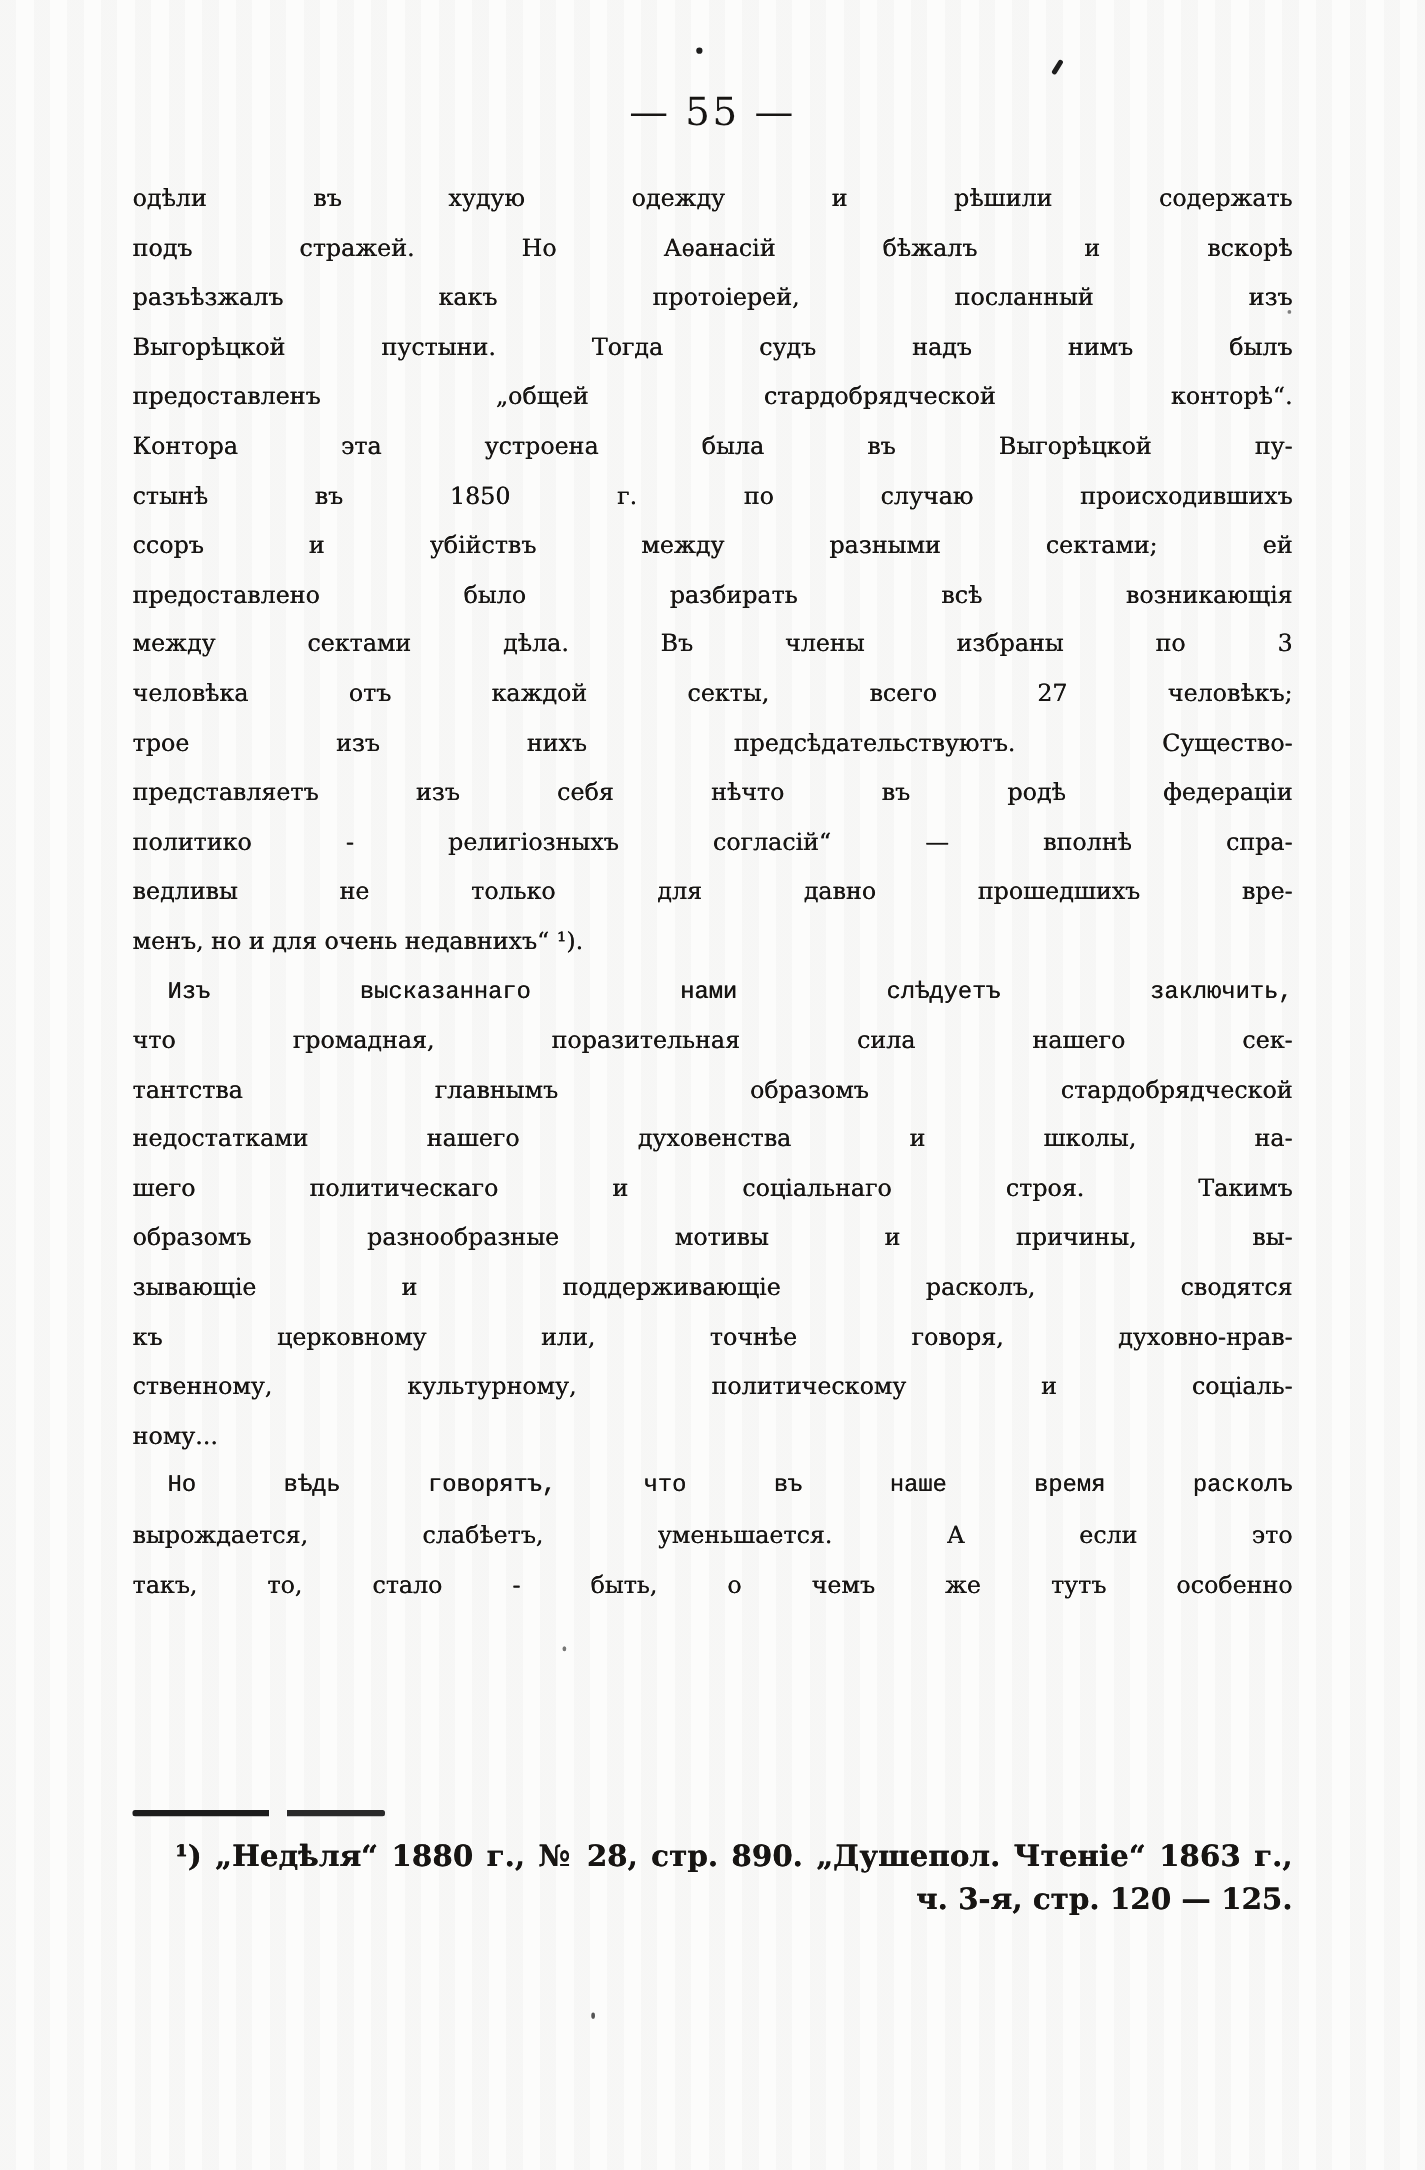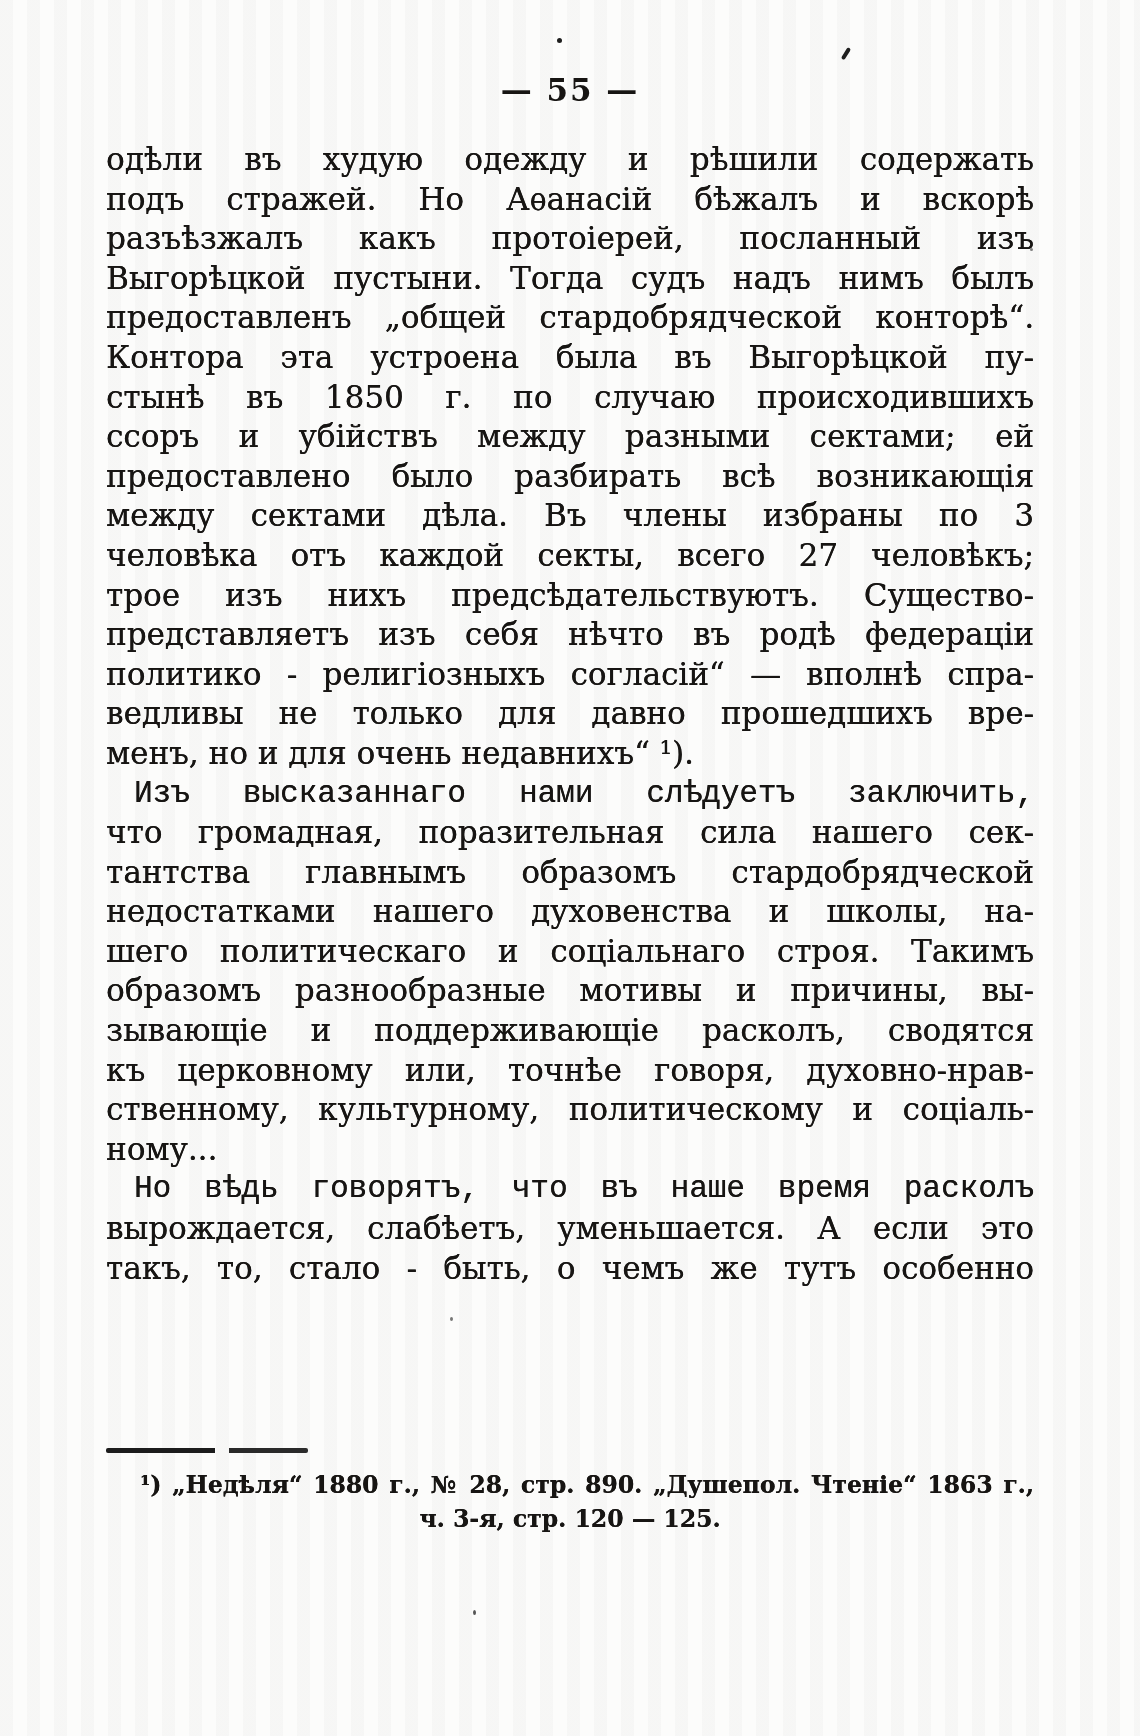--- a/index.html
+++ b/index.html
@@ -15,33 +15,33 @@
     font-family: "DejaVu Serif", "Liberation Serif", serif;
     color: #171513;
     overflow: hidden;
   }
   .pagenum {
     position: absolute;
     top: 72px; left: 0;
     width: 100%;
     text-align: center;
     font-size: 31px;
-    font-weight: bold;
+    font-weight: normal;
     letter-spacing: 2px;
   }
   .body-block {
     position: absolute;
     top: 140px;
     left: 106px;
     width: 928px;
   }
   .ln {
     height: 39.6px;
     line-height: 39.6px;
-    font-size: 31px;
+    font-size: 19px;
     text-align: justify;
     text-align-last: justify;
     white-space: normal;
     overflow: hidden;
     text-shadow: 0.25px 0 0 currentColor;
   }
   .ln.end { text-align-last: left; }
   .ln.indent { text-indent: 28px; font-family: Liberation Mono, monospace; }
   .fn-rule {
     position: absolute;
@@ -62,21 +62,21 @@
     width: 928px;
     font-weight: bold;
   }
   .fn {
     font-size: 23.5px;
     height: 34px;
     line-height: 34px;
     text-shadow: 0.2px 0 0 currentColor;
   }
   .fn.first { text-indent: 34px; text-align: justify; text-align-last: justify; }
-  .fn.last  { text-align: center; }
+  .fn.last  { text-align: right; }
   .artifact { position: absolute; background: #1e1e1e; }
   .speck-above-header { top: 38px; left: 557px; width: 5px; height: 5px; border-radius: 50%; }
   .stroke-top-right   { top: 47px; left: 844px; width: 3.5px; height: 13px; border-radius: 2px;
                         transform: rotate(32deg); }
   .speck-right-line3  { top: 248px; left: 1030px; width: 3px; height: 3px; border-radius: 50%; opacity: .55; }
   .speck-mid-low      { top: 1317px; left: 450px; width: 3px; height: 4px; border-radius: 50%; opacity: .6; }
   .speck-bottom       { top: 1610px; left: 473px; width: 3px; height: 5px; border-radius: 50%; opacity: .75; }
 </style>
 </head>
 <body>

